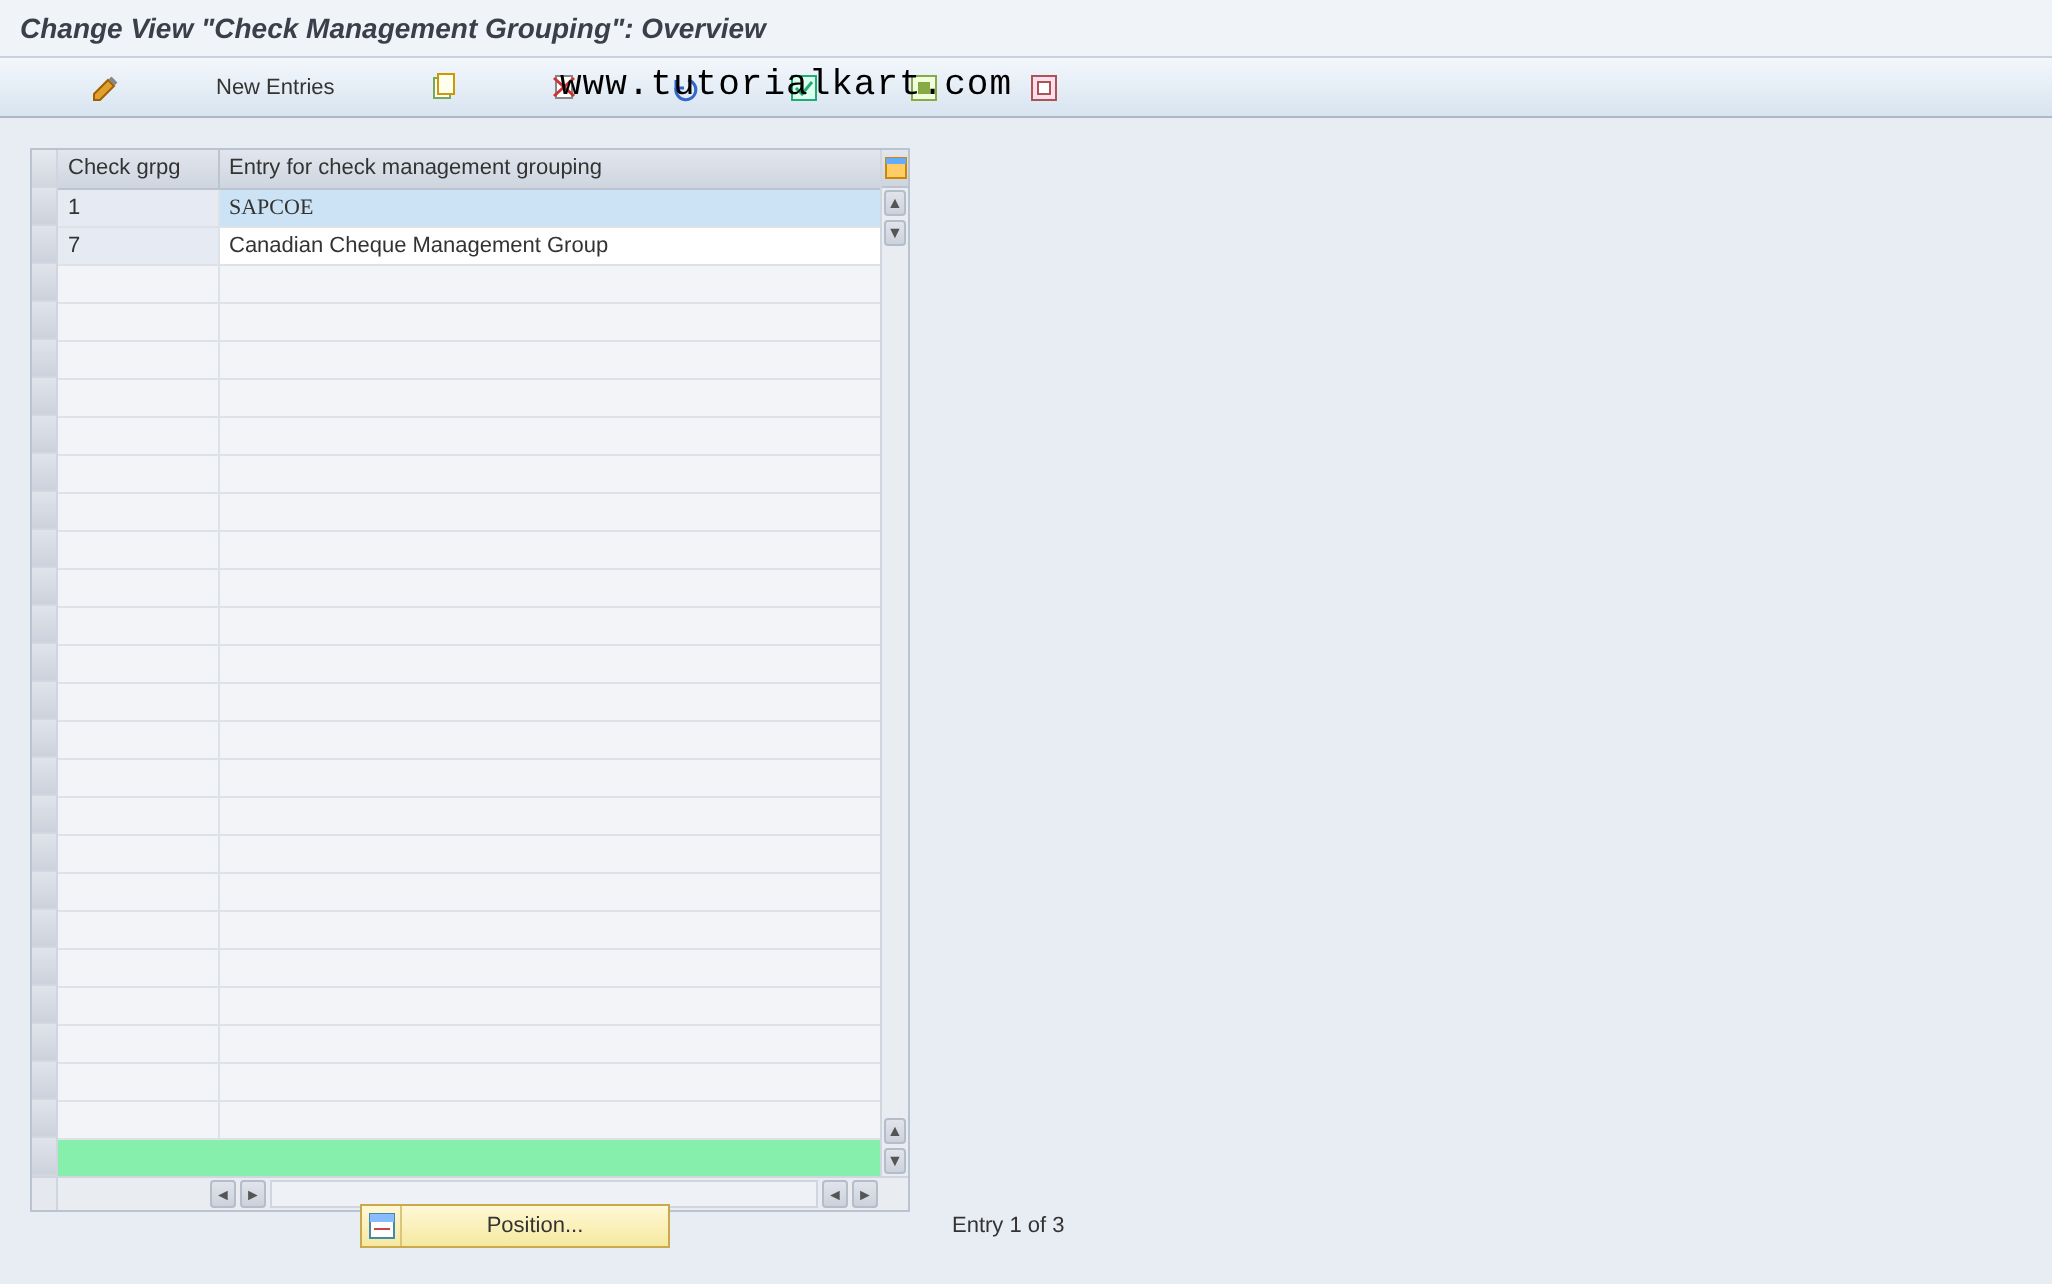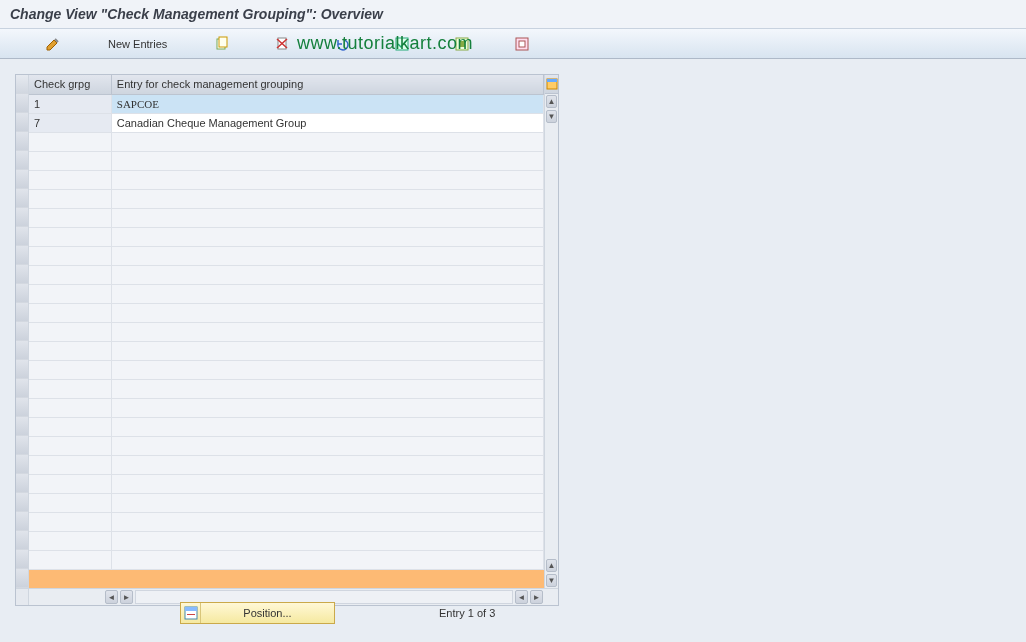--- a/index.html
+++ b/index.html
@@ -44,36 +44,36 @@
       font-size: 11px;
       color: #333;
       margin-left: 36px;
     }
     .toolbar .icon-btn { width: 18px; height: 18px; }
     .toolbar .text-btn { padding: 0 4px; height: 20px; }
 
     
     .watermark {
       position: absolute;
-      left: 297px; top: 33px;
-      color: #15803d;
+      left: 280px; top: 33px;
+      color: #000000;
       font-size: 18px;
       letter-spacing: 0.5px;
       pointer-events: none;
-      font-family: Liberation Sans, sans-serif;
+      font-family: Liberation Mono, monospace;
     }
 
     
     .content {
       padding: 15px 15px 0 15px;
     }
     .table-wrap {
       border: 1px solid #bac3d0;
-      background: #fdba74;
-      width: 544px;
+      background: #86efac;
+      width: 440px;
       position: relative;
     }
     .table-inner {
       display: flex;
     }
     .sel-col {
       width: 13px;
       background: #e5e9ef;
       border-right: 1px solid #cfd6df;
       display: flex;
@@ -199,21 +199,21 @@
       margin-right:14px;
     }
 
     
     .footer {
       position: absolute;
       left: 0; right: 0; bottom: 18px;
       display: flex;
       align-items: center;
       padding-left: 180px;
-      gap: 60px;
+      gap: 97px;
     }
     .position-btn {
       display: flex;
       align-items: center;
       background: linear-gradient(#fff8d6,#f5e9a0);
       border: 1px solid #caa94a;
       height: 22px;
       width: 155px;
       cursor: pointer;
       font-size: 11px;

